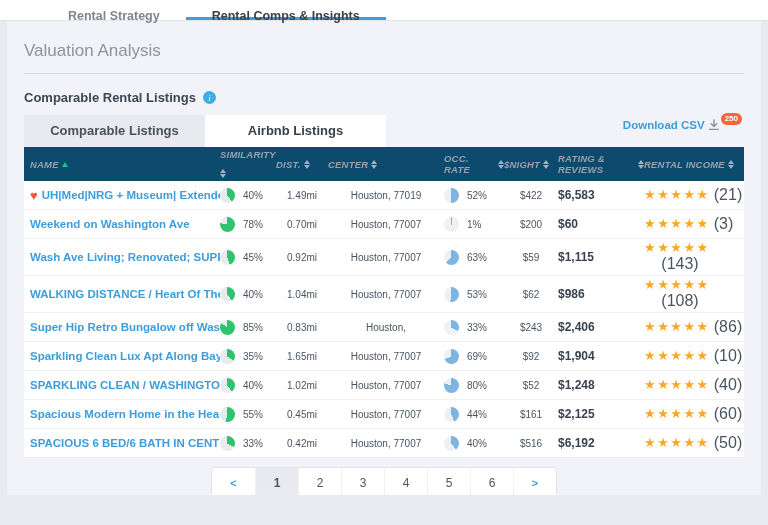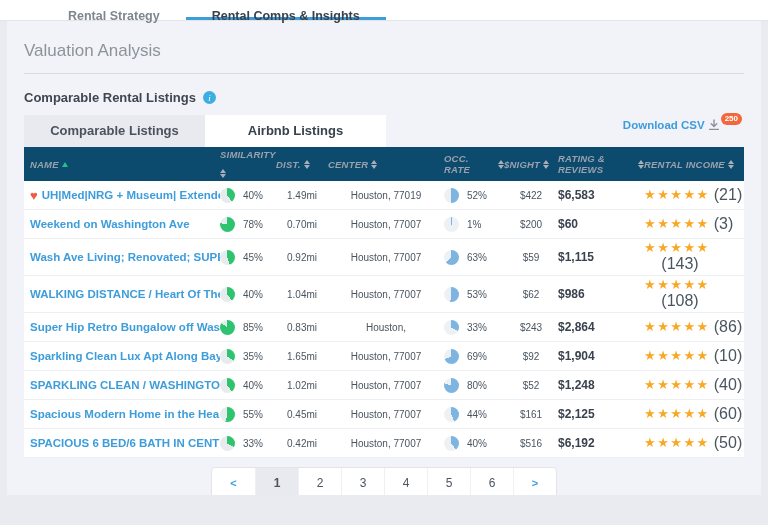--- a/index.html
+++ b/index.html
@@ -266,21 +266,21 @@
           <span class="pie" style="background: conic-gradient(rgb(46, 196, 111) 85%, rgb(232, 235, 238) 0deg);"></span>
           <span>85%</span>
         </div>
         <div class="cell">0.83mi</div>
         <div class="cell">Houston,</div>
         <div class="cell pie-wrap">
           <span class="pie" style="background: conic-gradient(rgb(125, 180, 224) 33%, rgb(238, 241, 244) 0deg);"></span>
           <span>33%</span>
         </div>
         <div class="cell">$243</div>
-        <div class="cell-income">$2,864</div>
+        <div class="cell-income">$2,406</div>
         <div class="cell-rating">
           <span class="stars">★★★★★</span>
           <span class="review-count">(86)</span>
         </div>
       </div>
 
       <div class="grid-row">
         <div class="cell-name">
 
           <span>Sparkling Clean Lux Apt Along Bayou ...</span>

